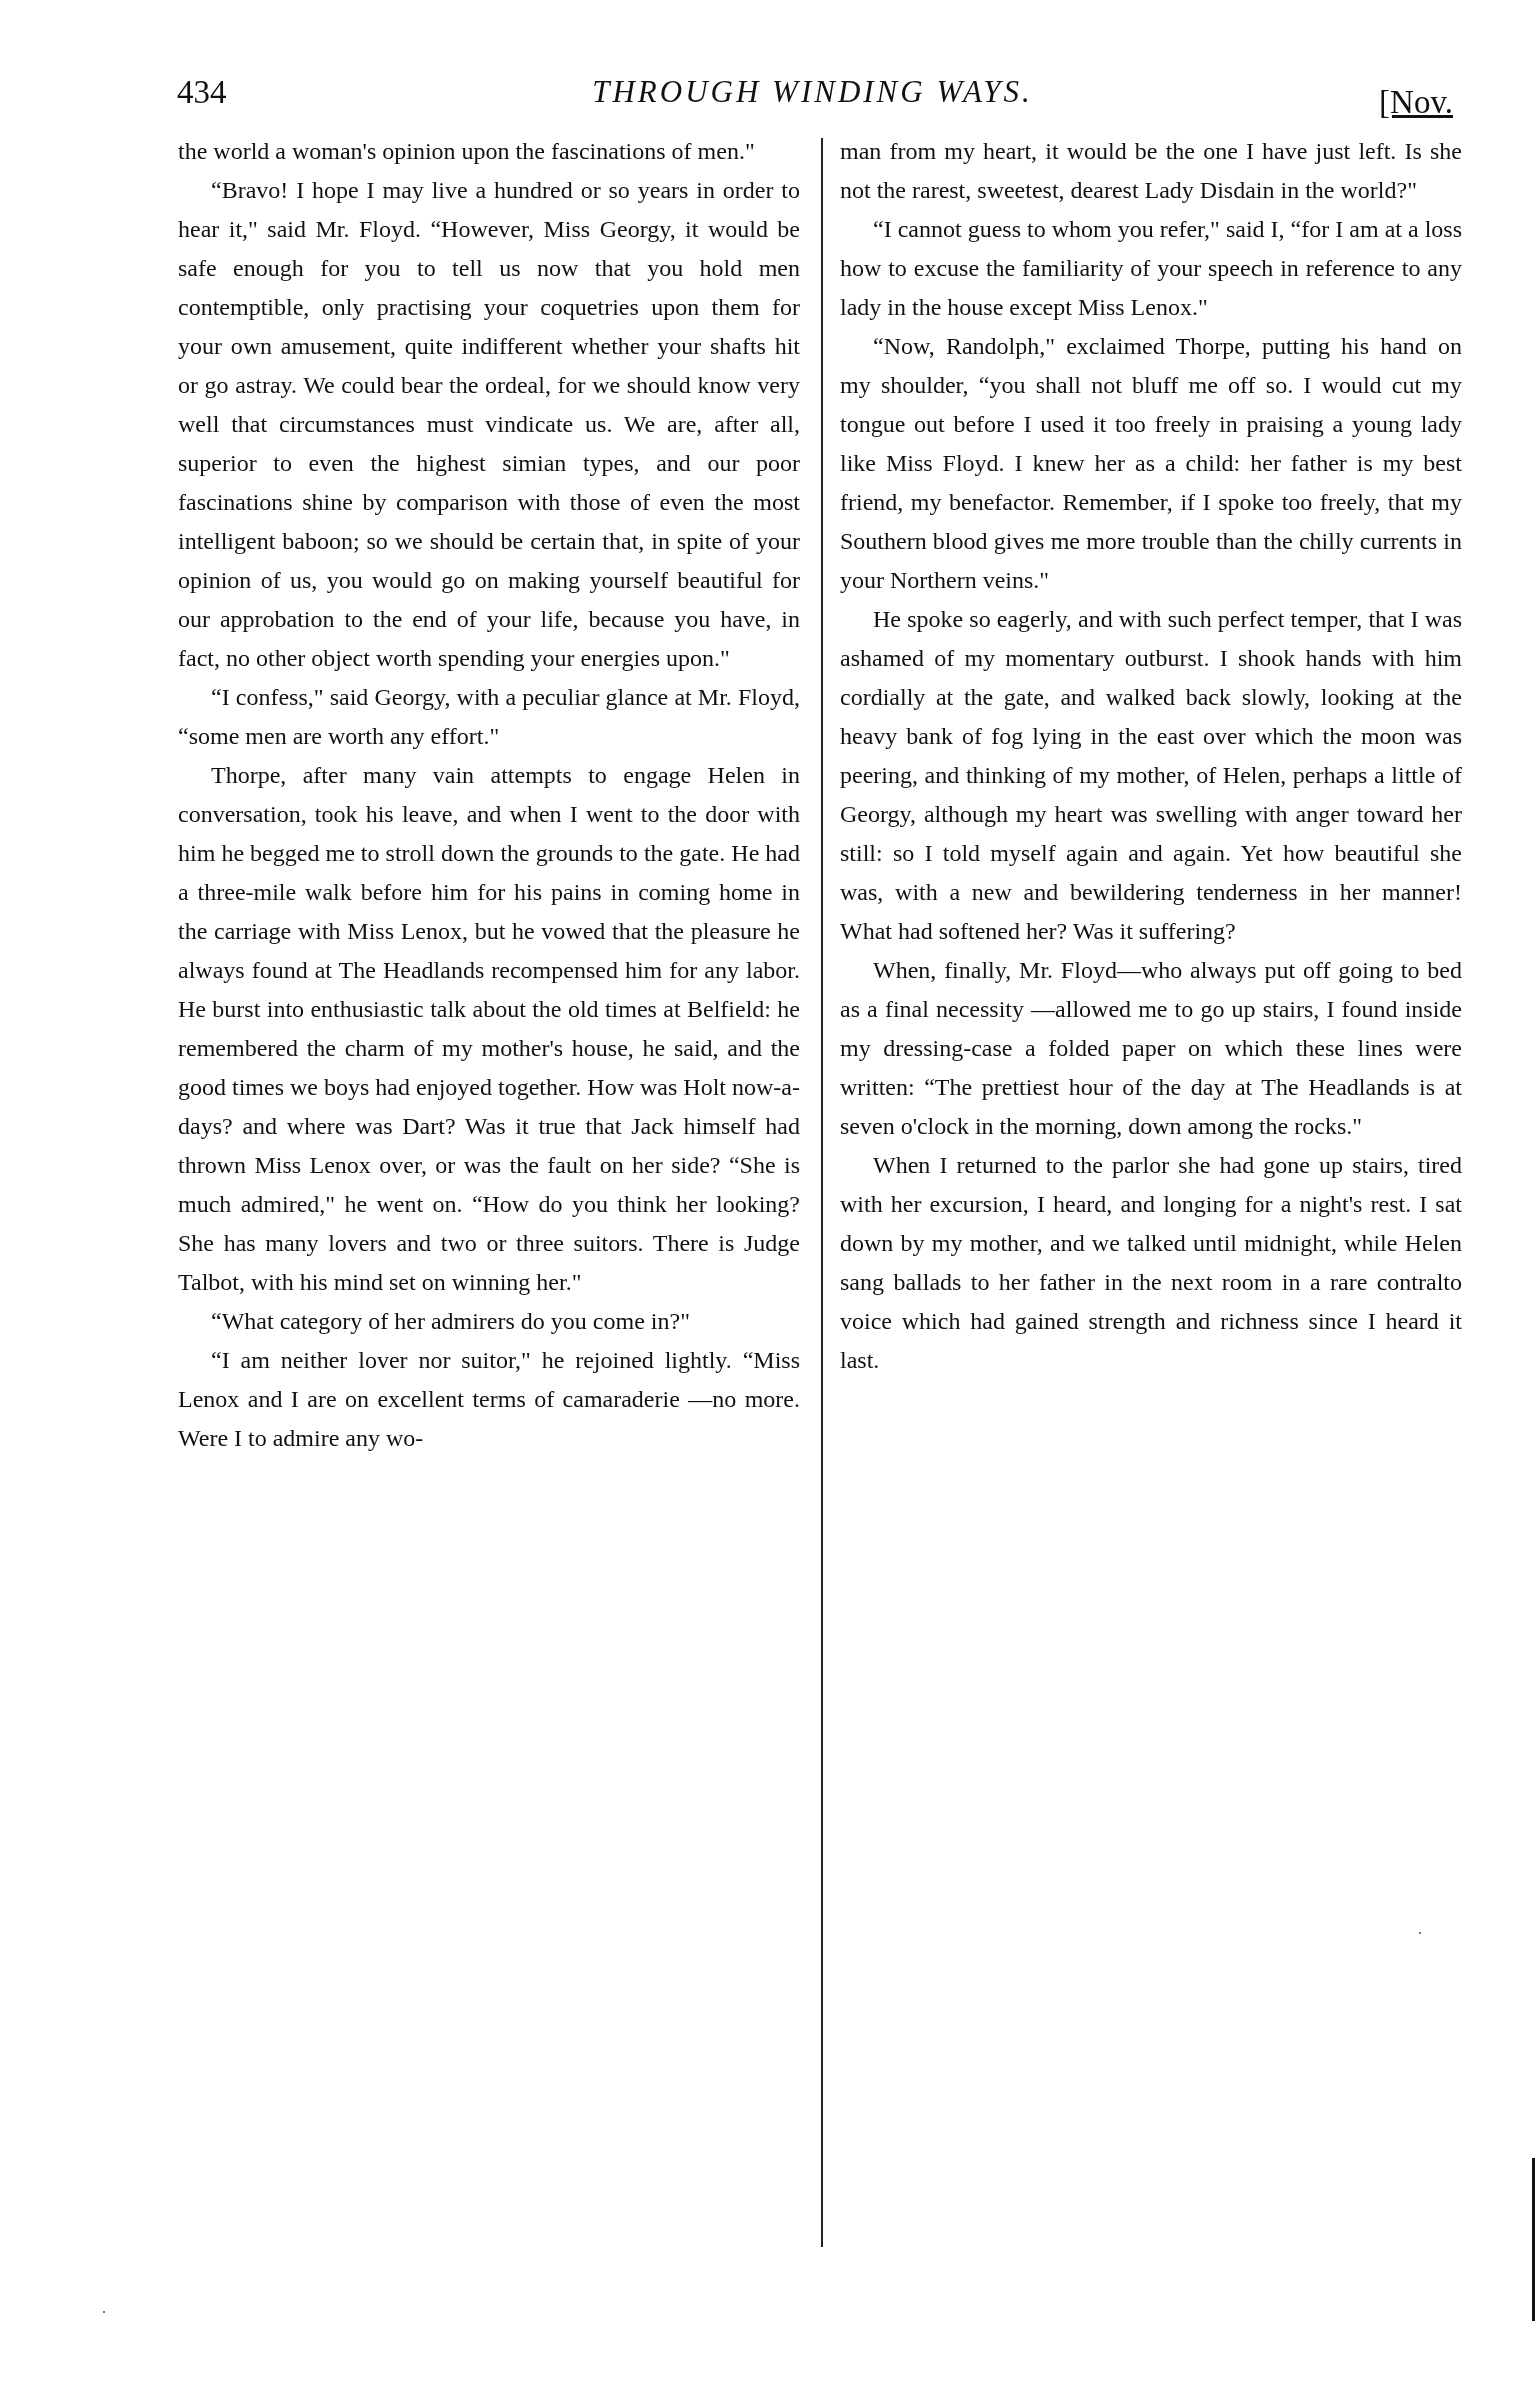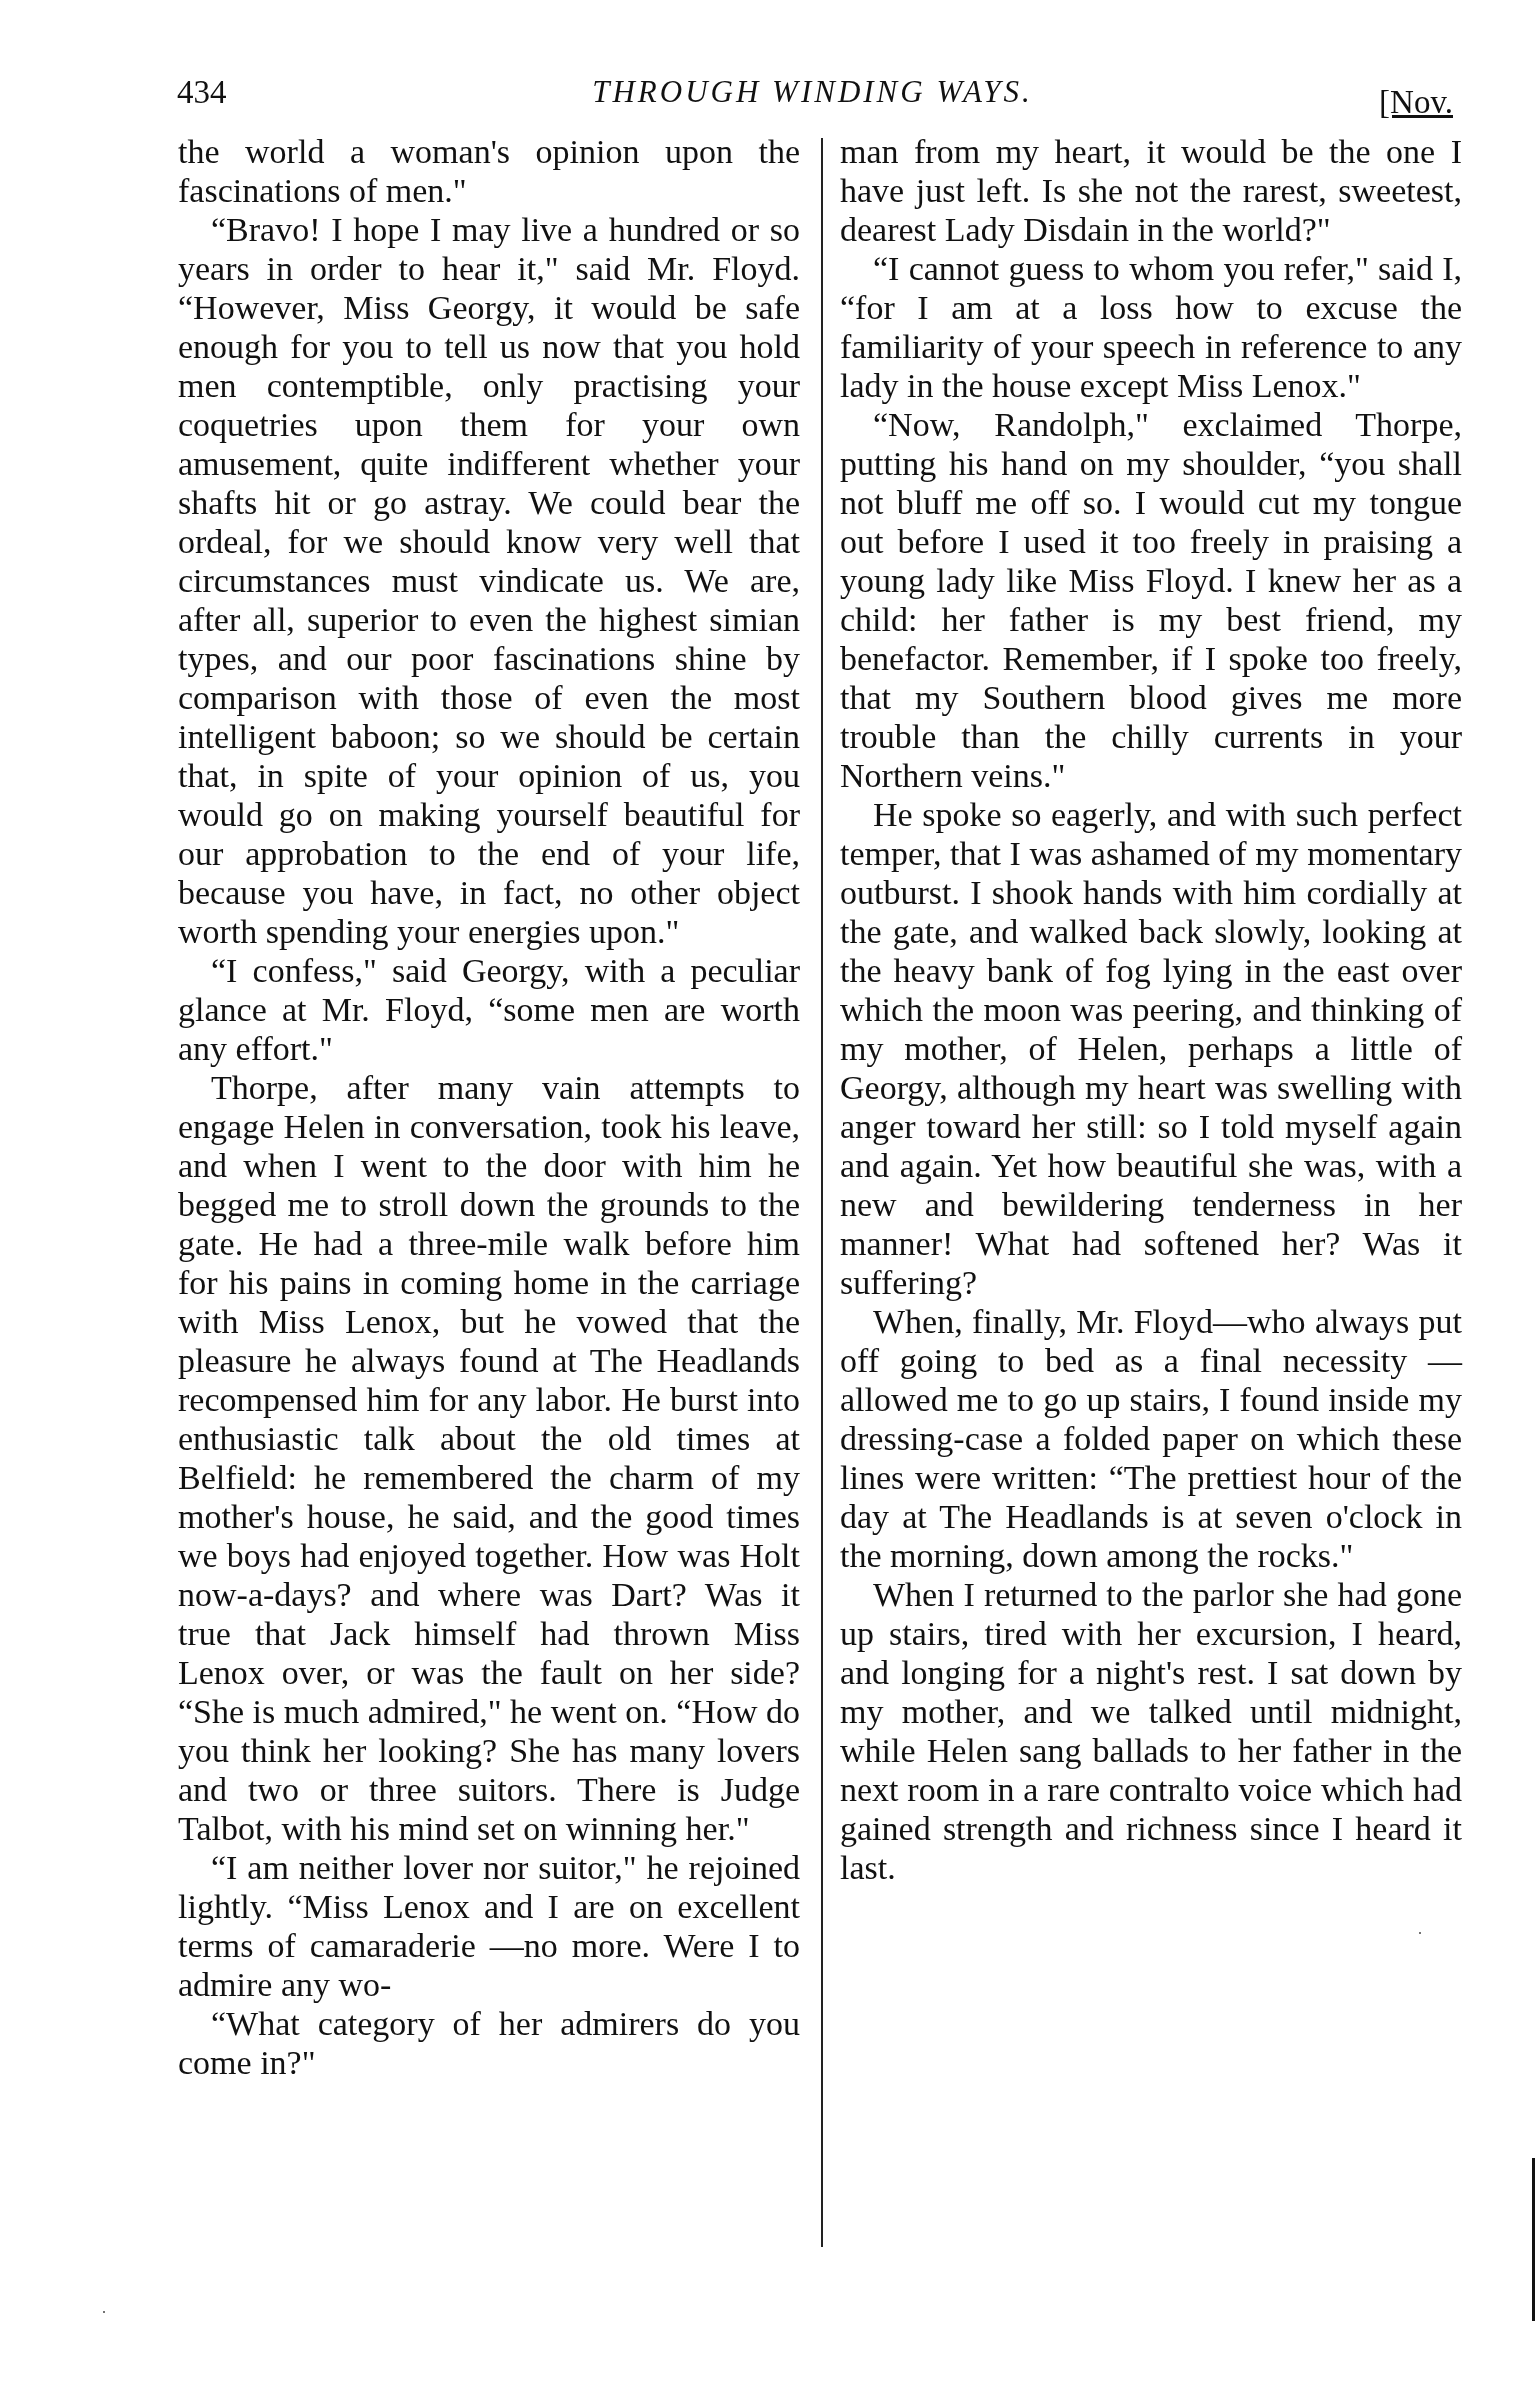--- a/index.html
+++ b/index.html
@@ -1,21 +1,21 @@
 <!DOCTYPE html>
 <html style="font-size:8px"><head>
 <meta charset="utf-8">
 <style>
   html, body { margin: 0; padding: 0; background: #ffffff; }
   body { width: 1537px; height: 2401px; position: relative; overflow: hidden; font-family: "Liberation Serif", "DejaVu Serif", serif; color: #111; }
   .header { position: absolute; top: 74px; left: 177px; width: 1276px; height: 44px; }
   .page-num { position: absolute; left: 0; top: 0; font-size: 33px; }
   .running-title { position: absolute; left: 0; right: 5px; top: 0; text-align: center; font-size: 31px; font-style: italic; letter-spacing: 3px; }
   .issue-month { position: absolute; right: 0; top: 10px; font-size: 33px; text-decoration: underline; }
-  .column { position: absolute; top: 132px; width: 622px; font-size: 34px; line-height: 39px; text-align: justify; }
+  .column { position: absolute; top: 132px; width: 622px; font-size: 24px; line-height: 39px; text-align: justify; }
   .col-left { left: 178px; }
   .col-right { left: 840px; }
   .column p { margin: 0; text-indent: 0; }
   .column p.indent { text-indent: 33px; }
   .column-rule { position: absolute; left: 821px; top: 138px; width: 1.5px; height: 2109px; background: #222; }
   .edge-mark { position: absolute; left: 1532px; top: 2158px; width: 3px; height: 163px; background: #111; }
   .scan-speck { position: absolute; width: 2px; height: 2px; background: #444; border-radius: 50%; }
 </style>
 </head>
 <body>
@@ -24,22 +24,22 @@
   <span class="page-num">434</span>
   <span class="running-title">THROUGH WINDING WAYS.</span>
   <span class="issue-month">[Nov.</span>
 </div>
 
 <div class="column col-left">
   <p>the world a woman's opinion upon the fascinations of men."</p>
   <p class="indent">“Bravo! I hope I may live a hundred or so years in order to hear it," said Mr. Floyd. “However, Miss Georgy, it would be safe enough for you to tell us now that you hold men contemptible, only practising your coquetries upon them for your own amusement, quite indifferent whether your shafts hit or go astray. We could bear the ordeal, for we should know very well that circumstances must vindicate us. We are, after all, superior to even the highest simian types, and our poor fascinations shine by comparison with those of even the most intelligent baboon; so we should be certain that, in spite of your opinion of us, you would go on making yourself beautiful for our approbation to the end of your life, because you have, in fact, no other object worth spending your energies upon."</p>
   <p class="indent">“I confess," said Georgy, with a peculiar glance at Mr. Floyd, “some men are worth any effort."</p>
   <p class="indent">Thorpe, after many vain attempts to engage Helen in conversation, took his leave, and when I went to the door with him he begged me to stroll down the grounds to the gate. He had a three-mile walk before him for his pains in coming home in the carriage with Miss Lenox, but he vowed that the pleasure he always found at The Headlands recompensed him for any labor. He burst into enthusiastic talk about the old times at Belfield: he remembered the charm of my mother's house, he said, and the good times we boys had enjoyed together. How was Holt now-a-days? and where was Dart? Was it true that Jack himself had thrown Miss Lenox over, or was the fault on her side? “She is much admired," he went on. “How do you think her looking? She has many lovers and two or three suitors. There is Judge Talbot, with his mind set on winning her."</p>
+  <p class="indent">“What category of her admirers do you come in?"</p>
   <p class="indent">“I am neither lover nor suitor," he rejoined lightly. “Miss Lenox and I are on excellent terms of camaraderie —no more. Were I to admire any wo-</p>
-  <p class="indent">“What category of her admirers do you come in?"</p>
 </div>
 
 <div class="column-rule"></div>
 
 <div class="column col-right">
   <p>man from my heart, it would be the one I have just left. Is she not the rarest, sweetest, dearest Lady Disdain in the world?"</p>
   <p class="indent">“I cannot guess to whom you refer," said I, “for I am at a loss how to excuse the familiarity of your speech in reference to any lady in the house except Miss Lenox."</p>
   <p class="indent">“Now, Randolph," exclaimed Thorpe, putting his hand on my shoulder, “you shall not bluff me off so. I would cut my tongue out before I used it too freely in praising a young lady like Miss Floyd. I knew her as a child: her father is my best friend, my benefactor. Remember, if I spoke too freely, that my Southern blood gives me more trouble than the chilly currents in your Northern veins."</p>
   <p class="indent">He spoke so eagerly, and with such perfect temper, that I was ashamed of my momentary outburst. I shook hands with him cordially at the gate, and walked back slowly, looking at the heavy bank of fog lying in the east over which the moon was peering, and thinking of my mother, of Helen, perhaps a little of Georgy, although my heart was swelling with anger toward her still: so I told myself again and again. Yet how beautiful she was, with a new and bewildering tenderness in her manner! What had softened her? Was it suffering?</p>
   <p class="indent">When, finally, Mr. Floyd—who always put off going to bed as a final necessity —allowed me to go up stairs, I found inside my dressing-case a folded paper on which these lines were written: “The prettiest hour of the day at The Headlands is at seven o'clock in the morning, down among the rocks."</p>

